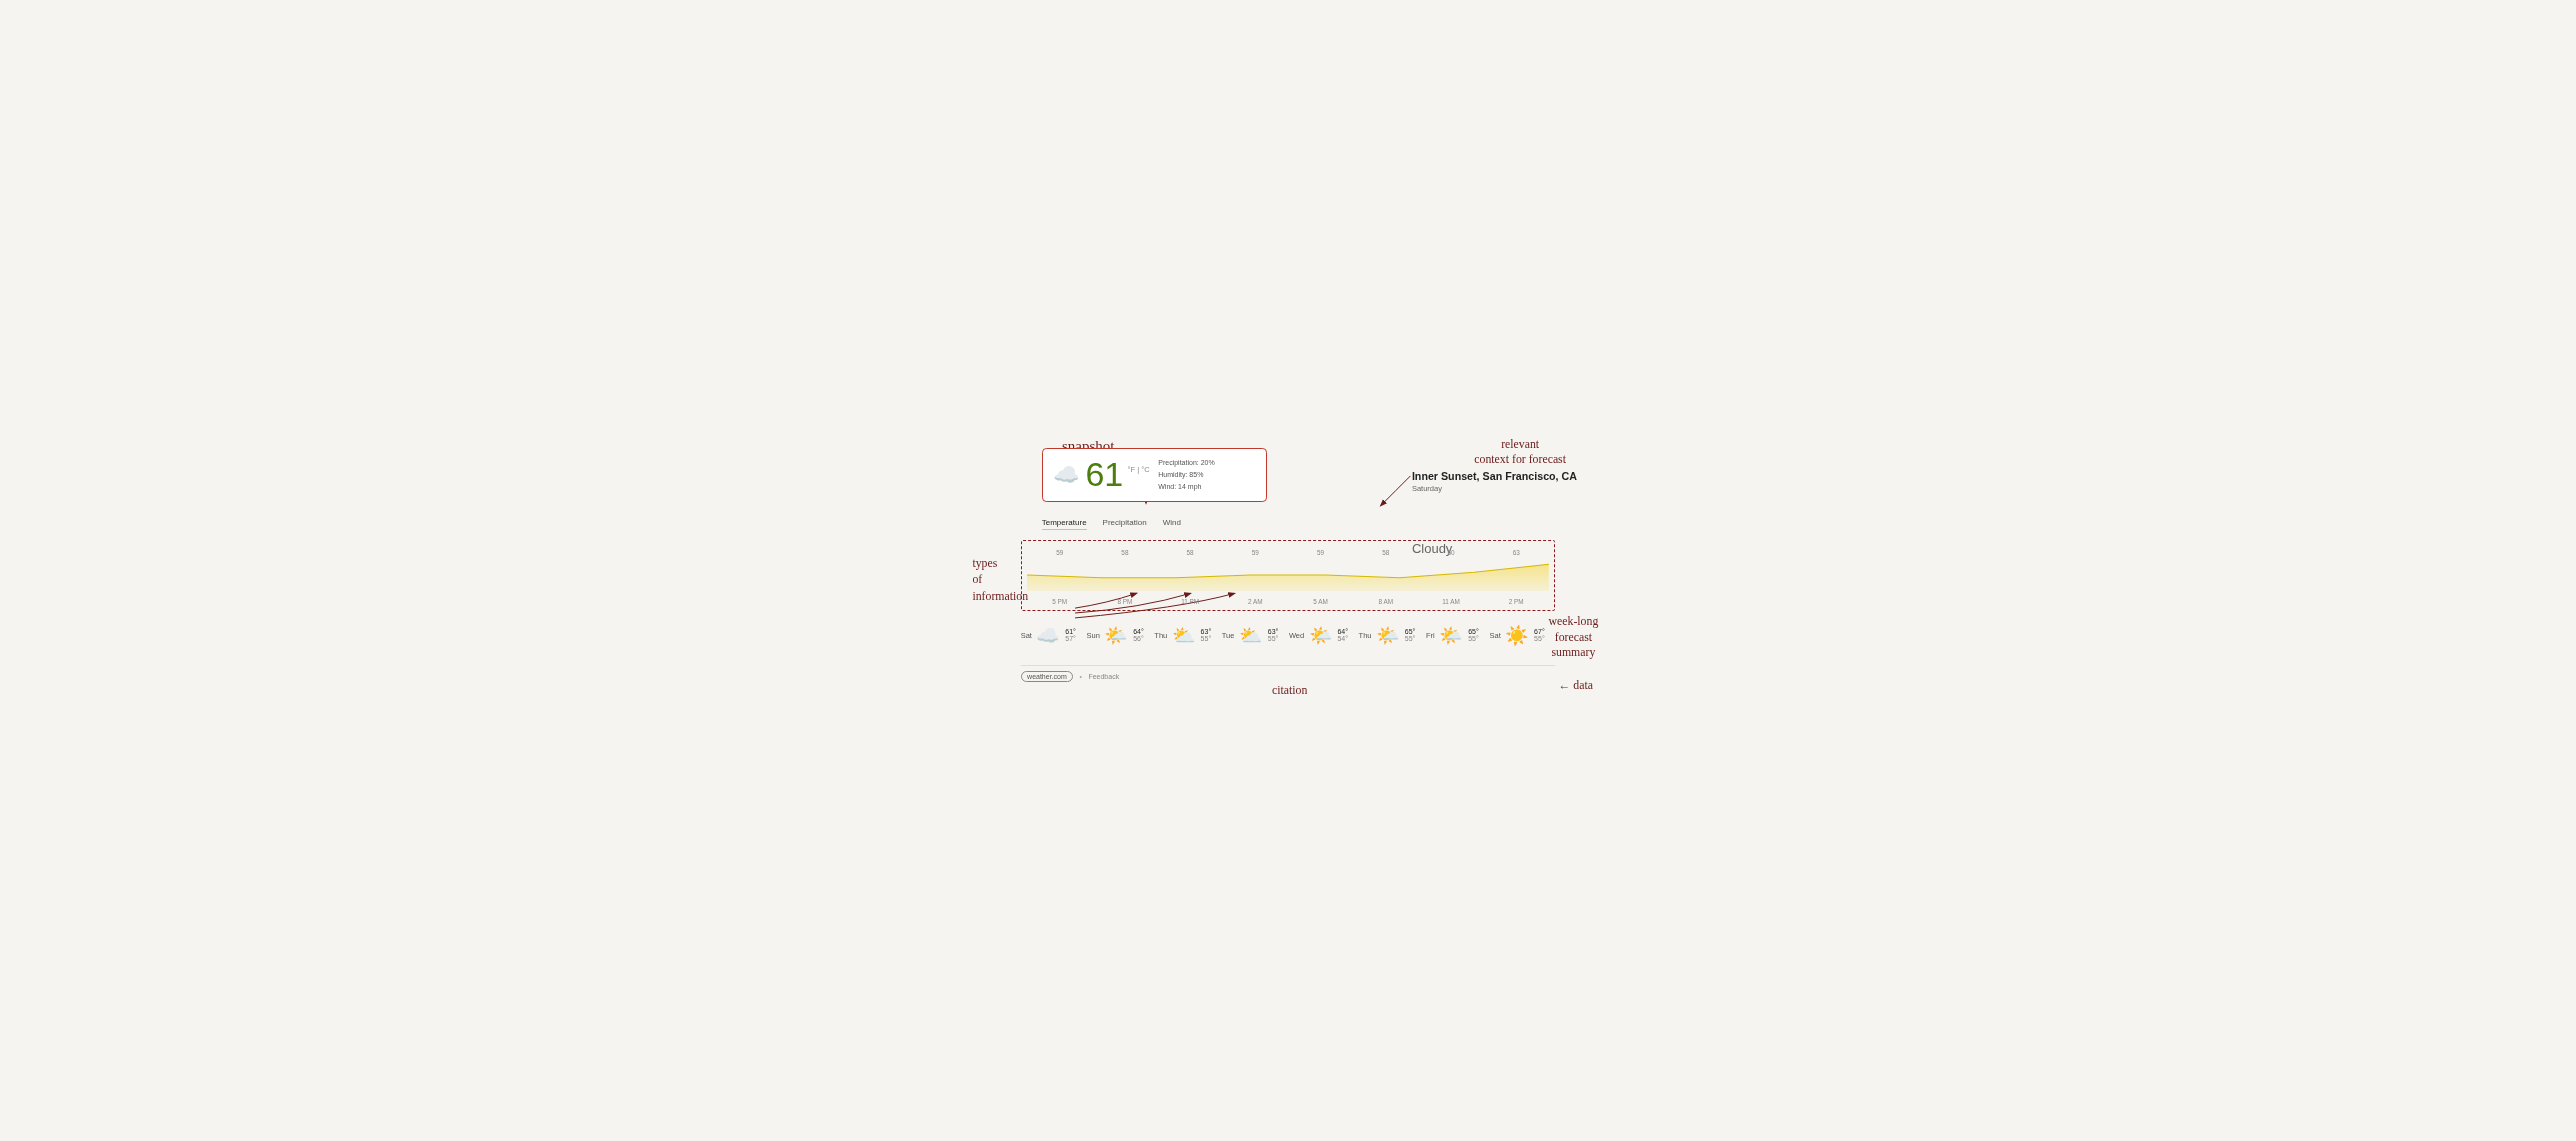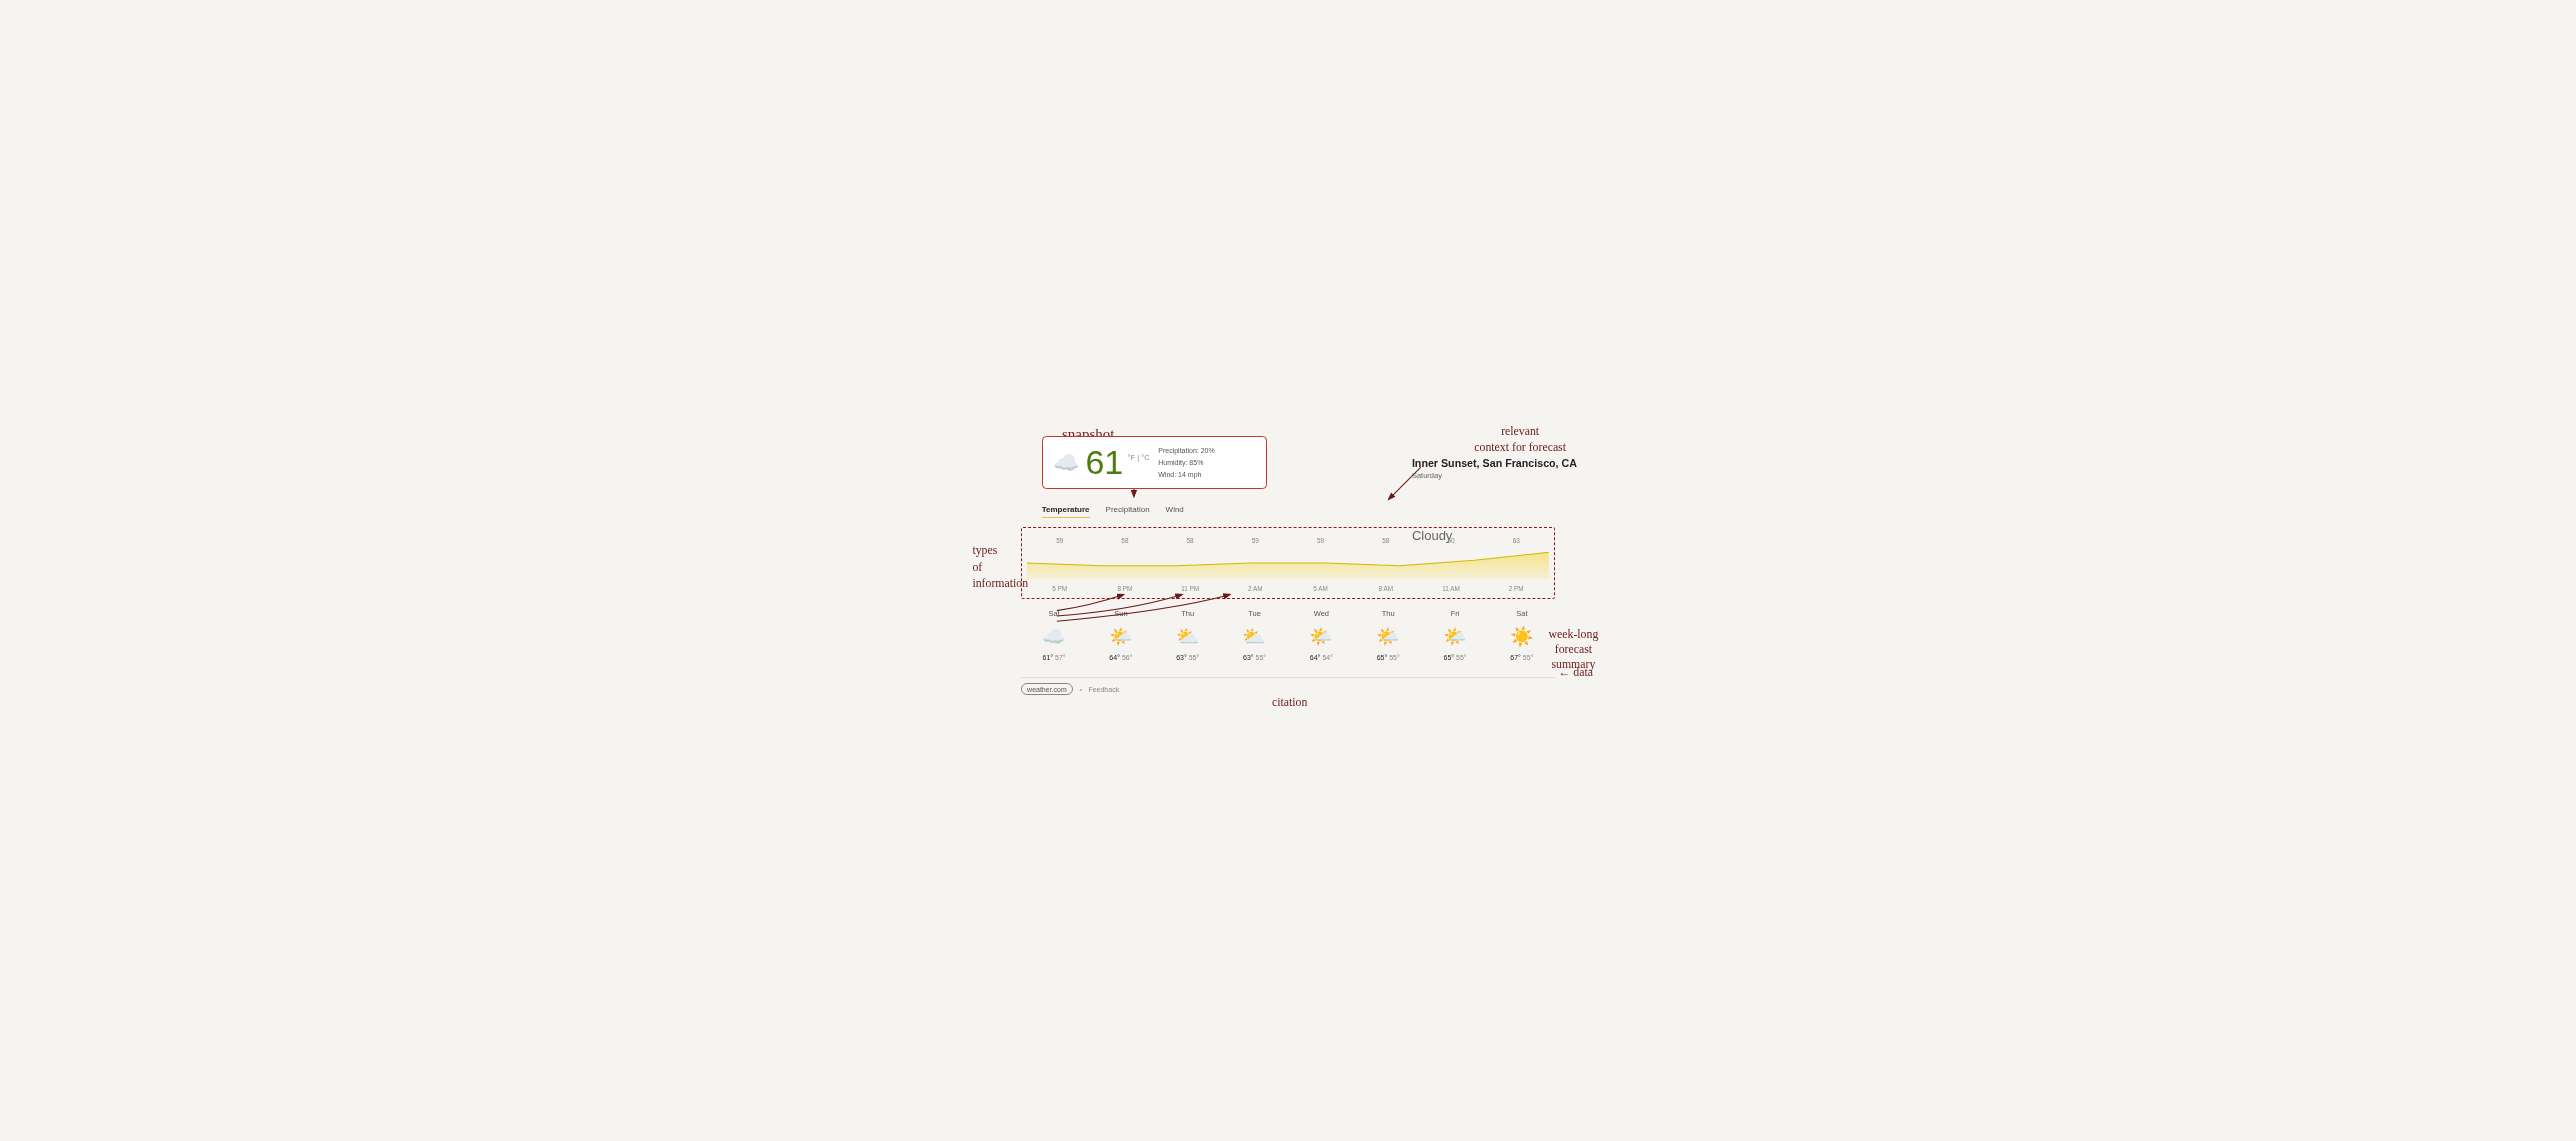--- a/index.html
+++ b/index.html
@@ -154,21 +154,21 @@
     .tab {
       font-size: 8px;
       color: #555;
       cursor: pointer;
       padding-bottom: 2.1px;
       position: relative;
     }
 
     .tab.active {
       color: #222;
-      font-weight: bold;
+      font-weight: normal;
     }
 
     .tab.active::after {
       content: '';
       position: absolute;
       bottom: -1.1px;
       left: 0;
       right: 0;
       height: 1.1px;
       background: #f0c040;
@@ -218,21 +218,21 @@
     
     .weekly-forecast {
       display: flex;
       justify-content: space-around;
       margin: 10.7px 43px 10.7px;
       padding-bottom: 5.4px;
     }
 
     .day-card {
       display: flex;
-      flex-direction: column;
+      flex-direction: row;
       align-items: center;
       gap: 4.3px;
     }
 
     .day-name {
       font-size: 7.5px;
       color: #555;
     }
 
     .day-icon {

